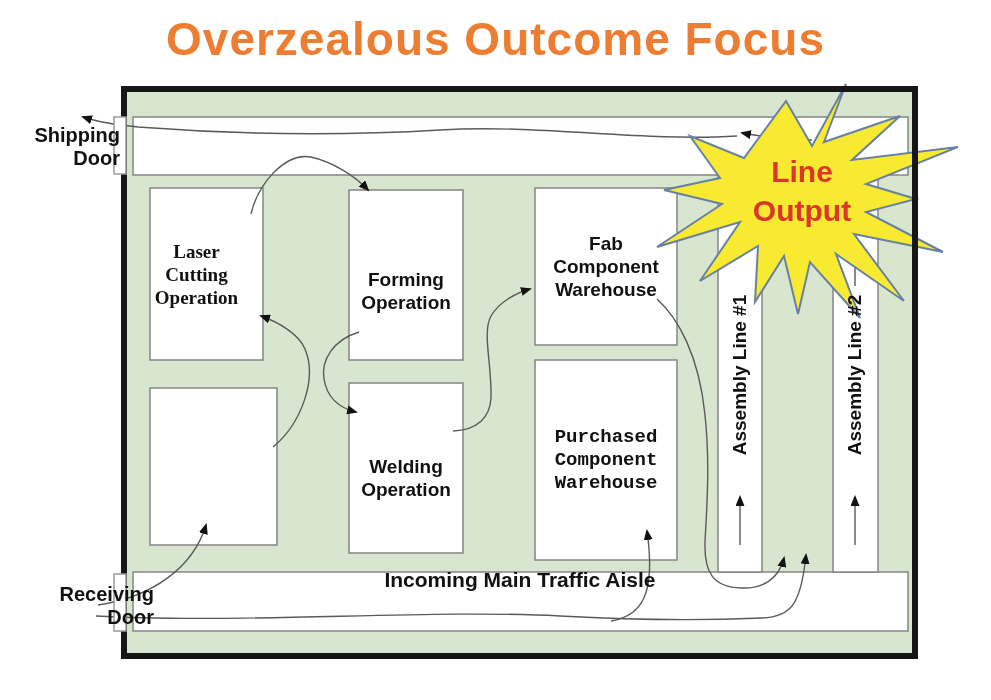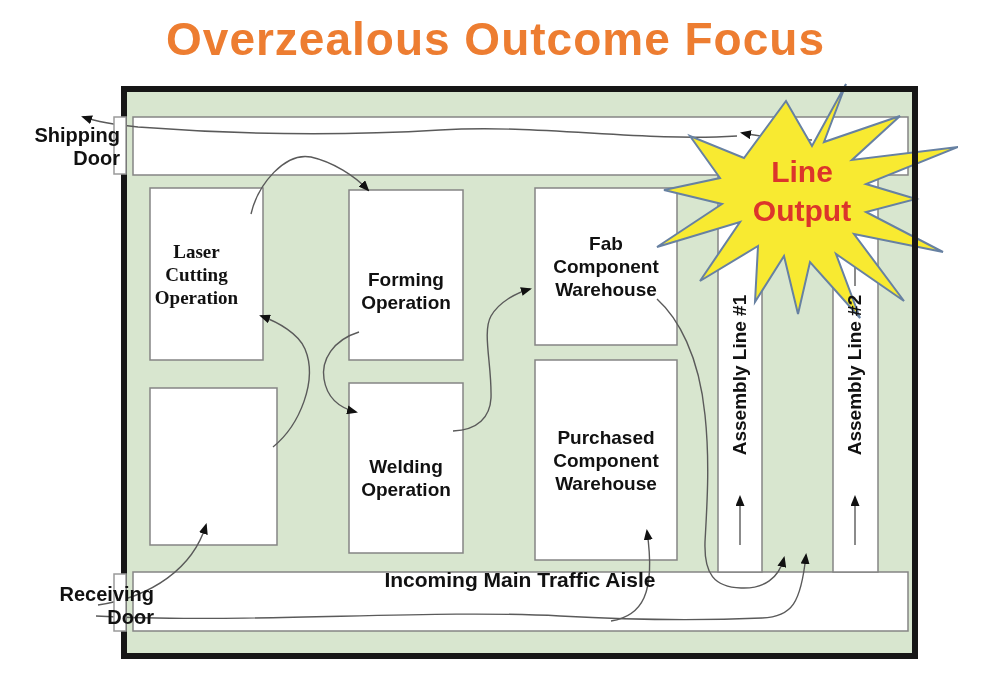--- a/index.html
+++ b/index.html
@@ -89,21 +89,21 @@
   <div class="lbl boxlbl" style="left:140px;top:188px;width:113px;height:172px;font-family:Liberation Serif, serif;">Laser
 Cutting
 Operation</div>
   <div class="lbl boxlbl" style="left:349px;top:190px;width:114px;height:170px;margin-top:16px;">Forming
 Operation</div>
   <div class="lbl boxlbl" style="left:535px;top:188px;width:142px;height:157px;">Fab
 Component
 Warehouse</div>
   <div class="lbl boxlbl" style="left:349px;top:393px;width:114px;height:170px;">Welding
 Operation</div>
-  <div class="lbl boxlbl" style="left:535px;top:360px;width:142px;height:200px;">Purchased
+  <div class="lbl boxlbl" style="left:535px;top:360px;width:142px;height:200px;font-family:Liberation Mono, monospace;">Purchased
 Component
 Warehouse</div>
 
   <div class="lbl vert" style="left:580px;top:363px;width:320px;height:24px;">Assembly Line #1</div>
   <div class="lbl vert" style="left:695px;top:363px;width:320px;height:24px;">Assembly Line #2</div>
 
   <div class="lbl starlbl" style="left:702px;top:152px;width:200px;">Line
 Output</div>
 </div>
 

